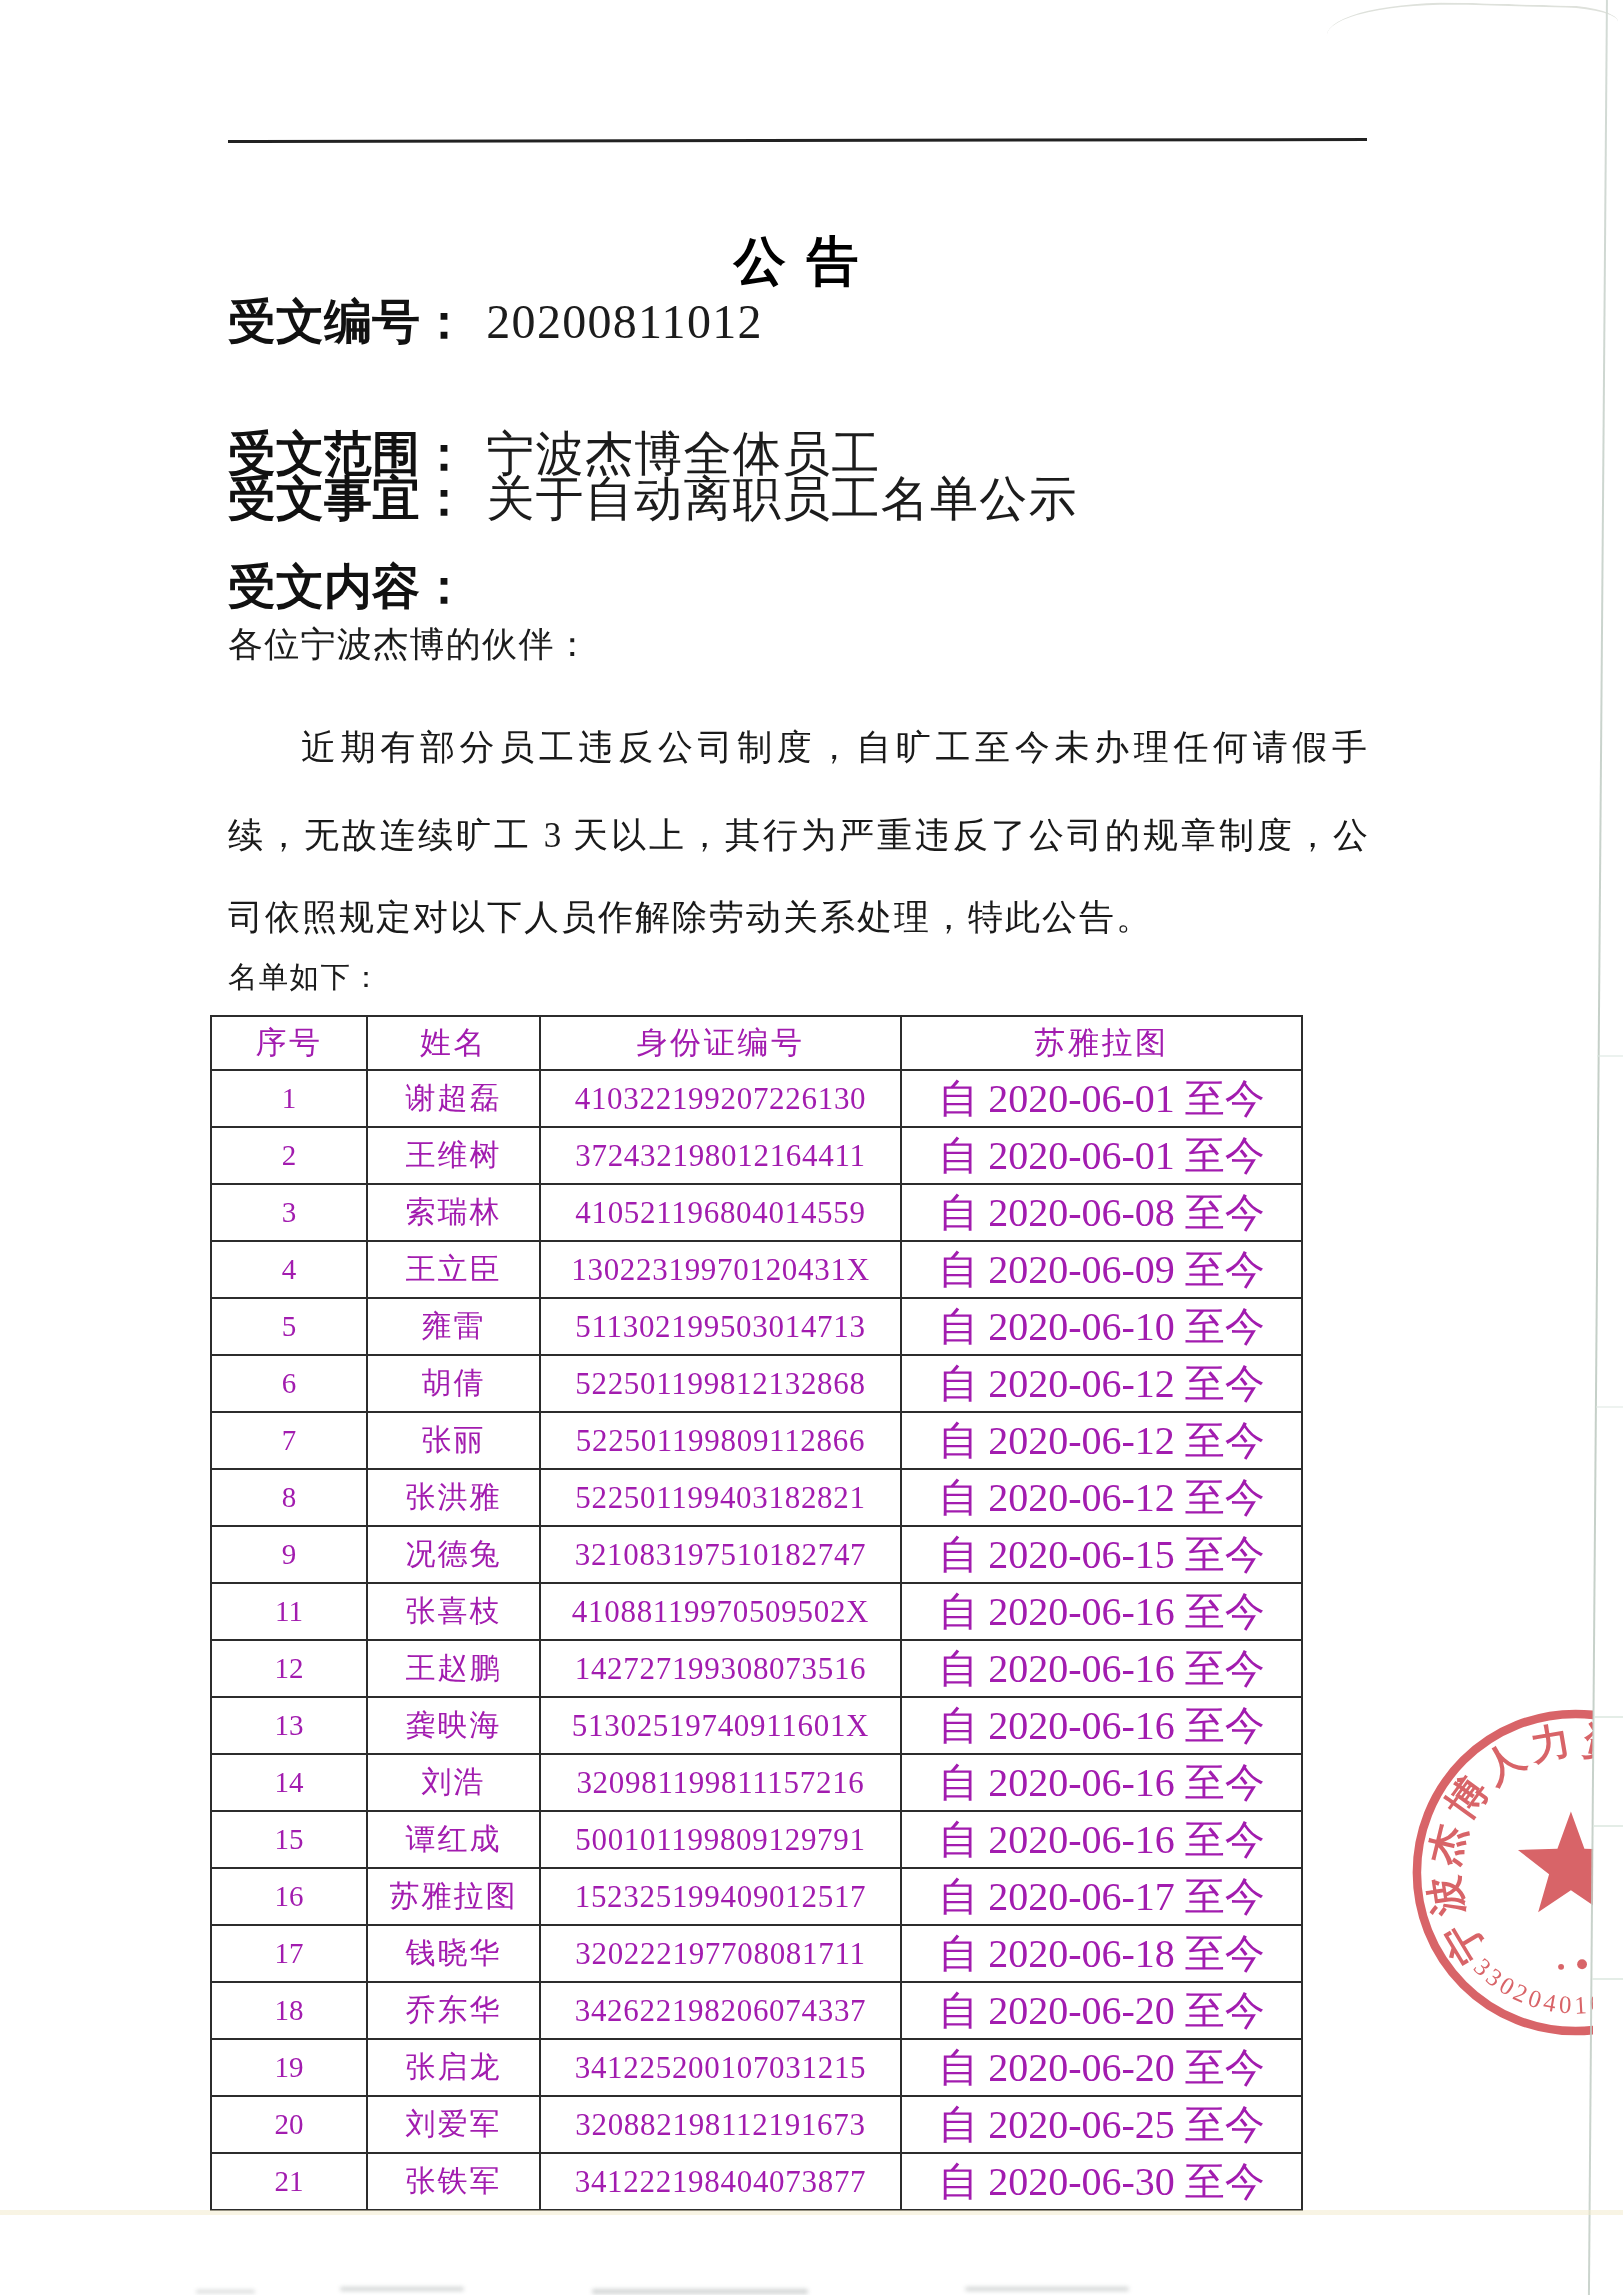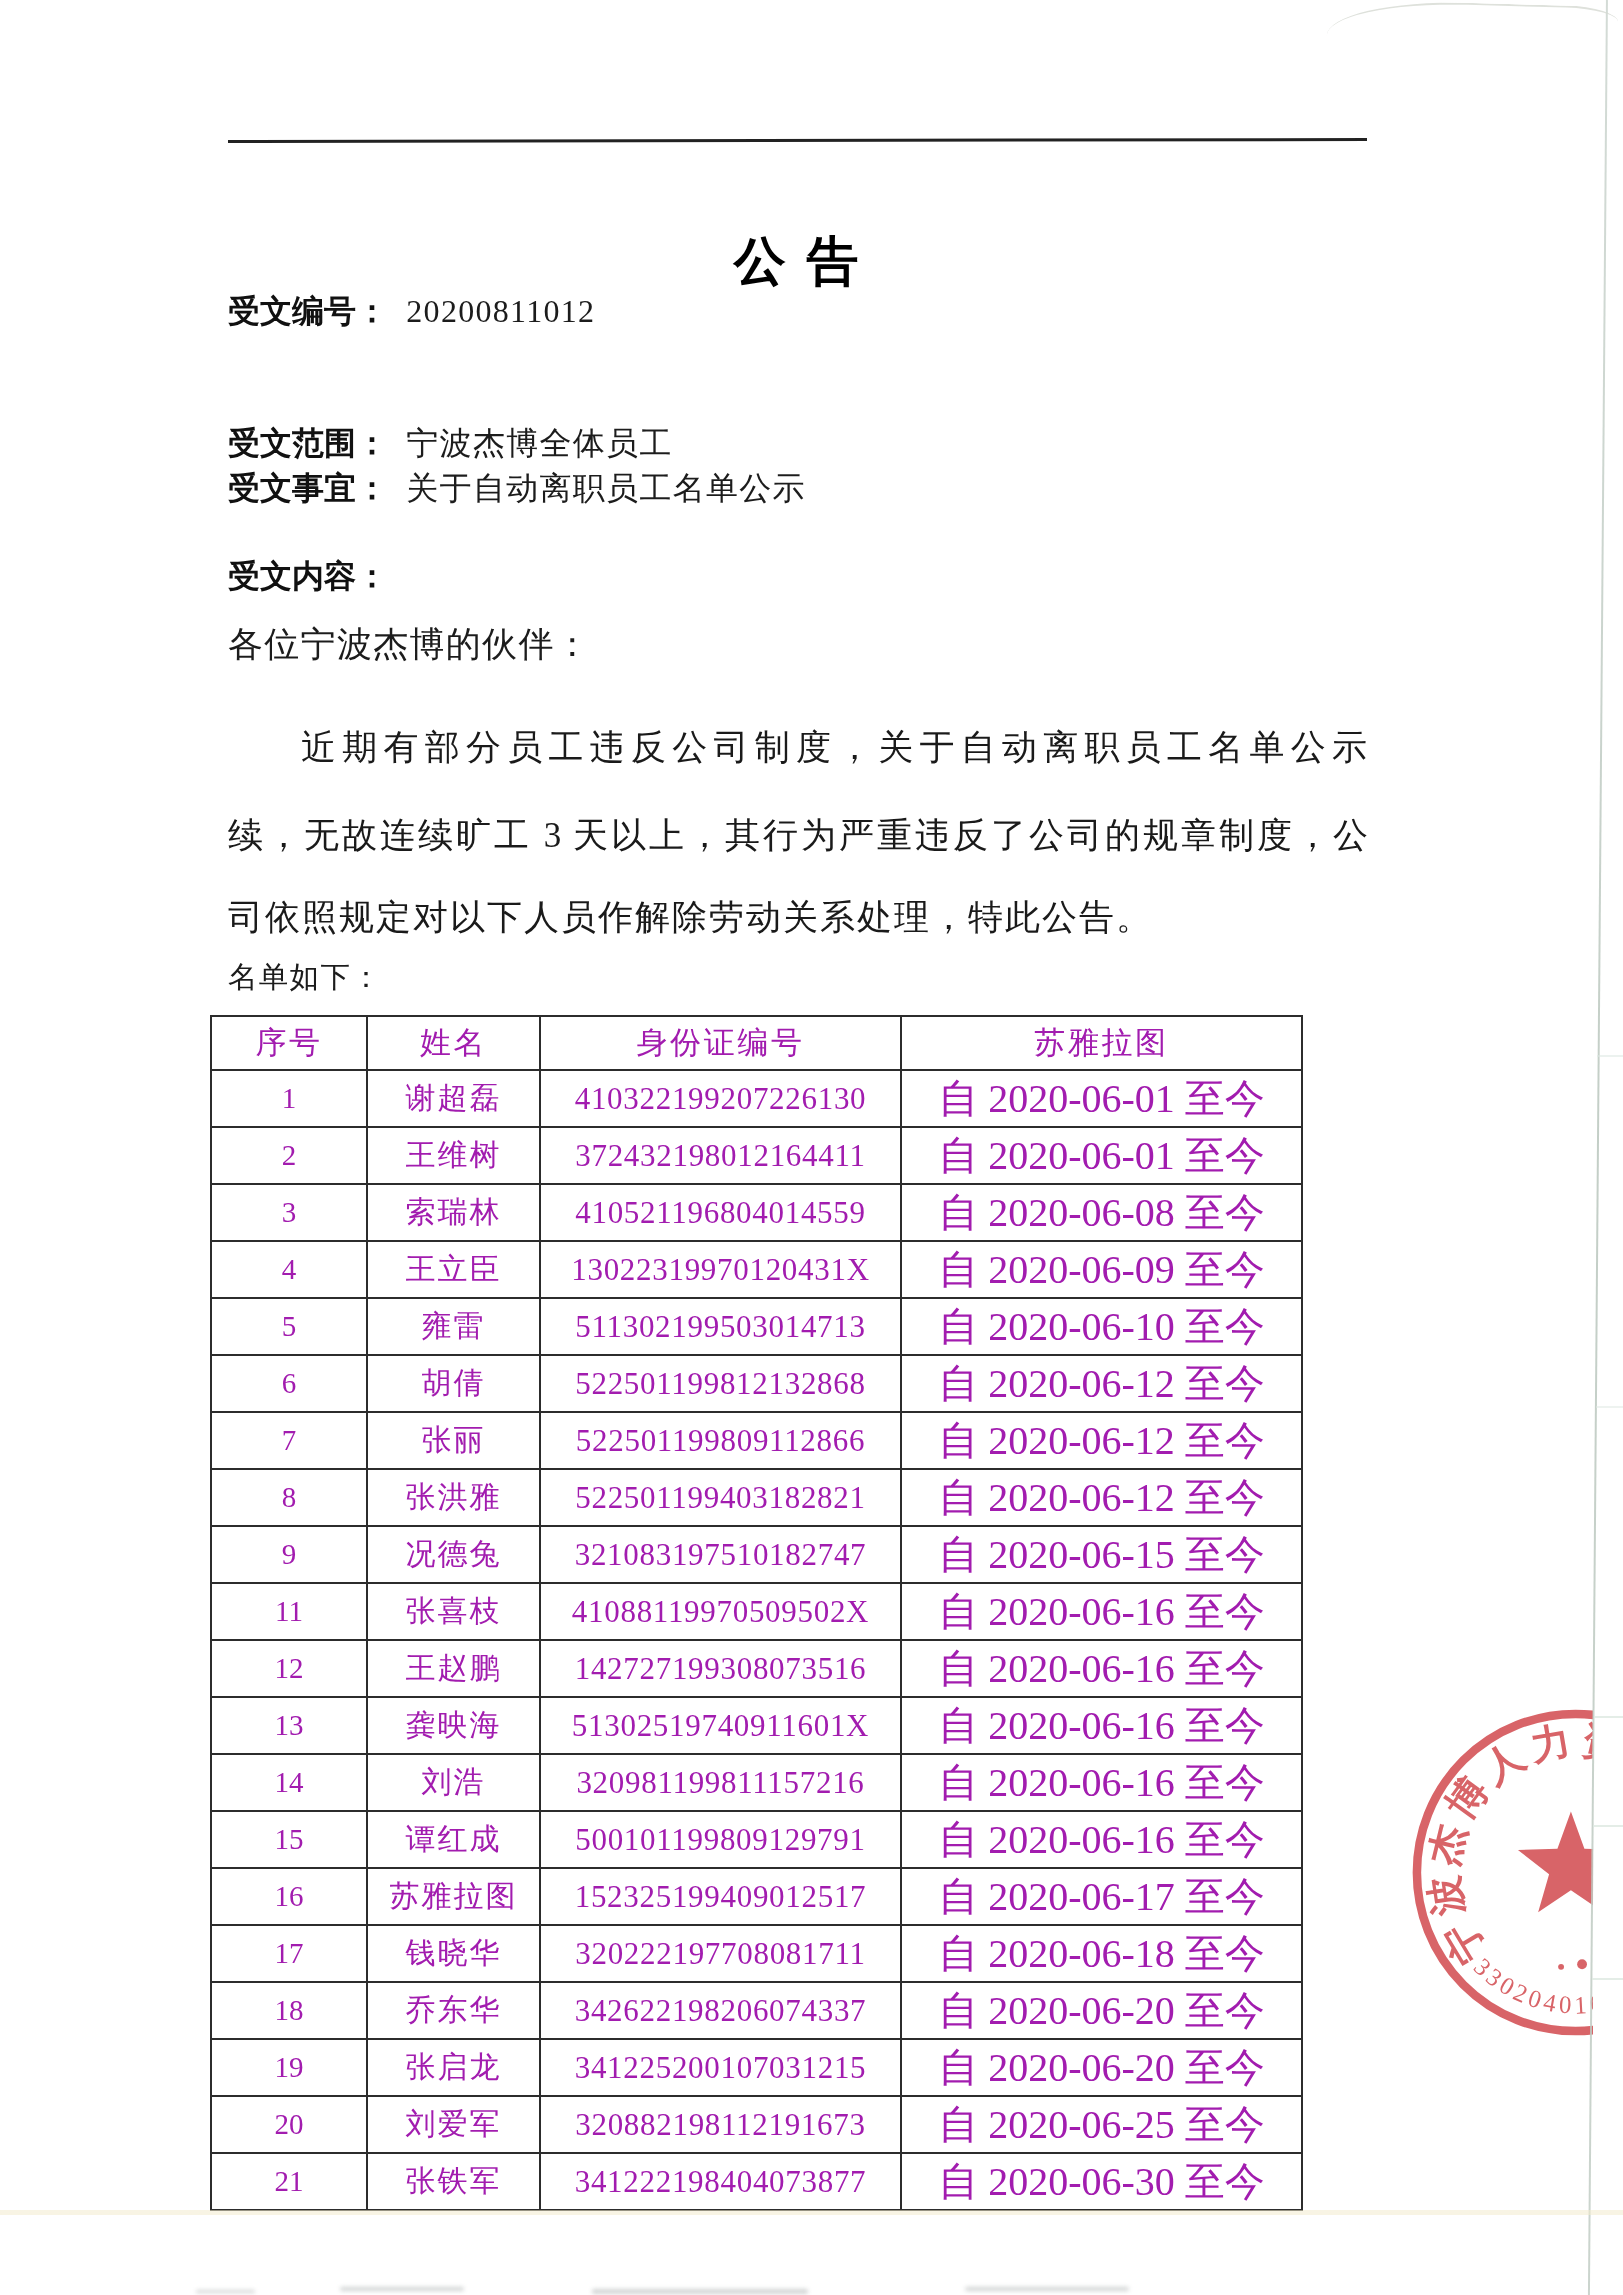--- a/index.html
+++ b/index.html
@@ -17,21 +17,21 @@
     position:absolute; left:228px; top:139px; width:1139px; height:2.6px;
     background:#222; transform:rotate(-0.1deg);
   }
 
   .title {
     position:absolute; left:228px; top:192px; width:1140px;
     text-align:center; font-size:52px; font-weight:900;
     letter-spacing:3.9px; color:#000;
   }
 
-  .meta-line { position:absolute; left:228px; font-size:32px; white-space:nowrap; }
+  .meta-line { position:absolute; left:228px; font-size:48px; white-space:nowrap; }
   .meta-line .lab { font-weight:bold; color:#111; }
   .meta-line .val { margin-left:18.3px; letter-spacing:1.3px; }
   .m0 { top:290px; } .m1 { top:378px;margin-top:44px; } .m2 { top:467px; } .m3 { top:555px; }
 
   .salutation { position:absolute; left:228px; top:621px; font-size:35px; letter-spacing:1.3px; }
 
   .bodyline { position:absolute; left:228px; width:1140px; font-size:35px; color:#1a1a1a; }
   .bl0 { top:724px; padding-left:73px; width:1066px; text-align:justify; text-align-last:justify; }
   .bl1 { top:812px; text-align:justify; text-align-last:justify; }
   .bl2 { top:894px; letter-spacing:2px; }
@@ -107,21 +107,21 @@
   </div>
   <div class="meta-line m2">
     <span class="lab">受文事宜：</span><span class="val">关于自动离职员工名单公示</span>
   </div>
   <div class="meta-line m3">
     <span class="lab">受文内容：</span><span class="val"></span>
   </div>
 
   <div class="salutation">各位宁波杰博的伙伴：</div>
 
-  <div class="bodyline bl0">近期有部分员工违反公司制度，关于自动离职员工名单公示</div>
+  <div class="bodyline bl0">近期有部分员工违反公司制度，自旷工至今未办理任何请假手</div>
   <div class="bodyline bl1">续，无故连续旷工 3 天以上，其行为严重违反了公司的规章制度，公</div>
   <div class="bodyline bl2">司依照规定对以下人员作解除劳动关系处理，特此公告。</div>
 
   <div class="list-label">名单如下：</div>
 
   <table class="roster">
     <colgroup>
       <col style="width:156px">
         <col style="width:173px">
         <col style="width:361px">

